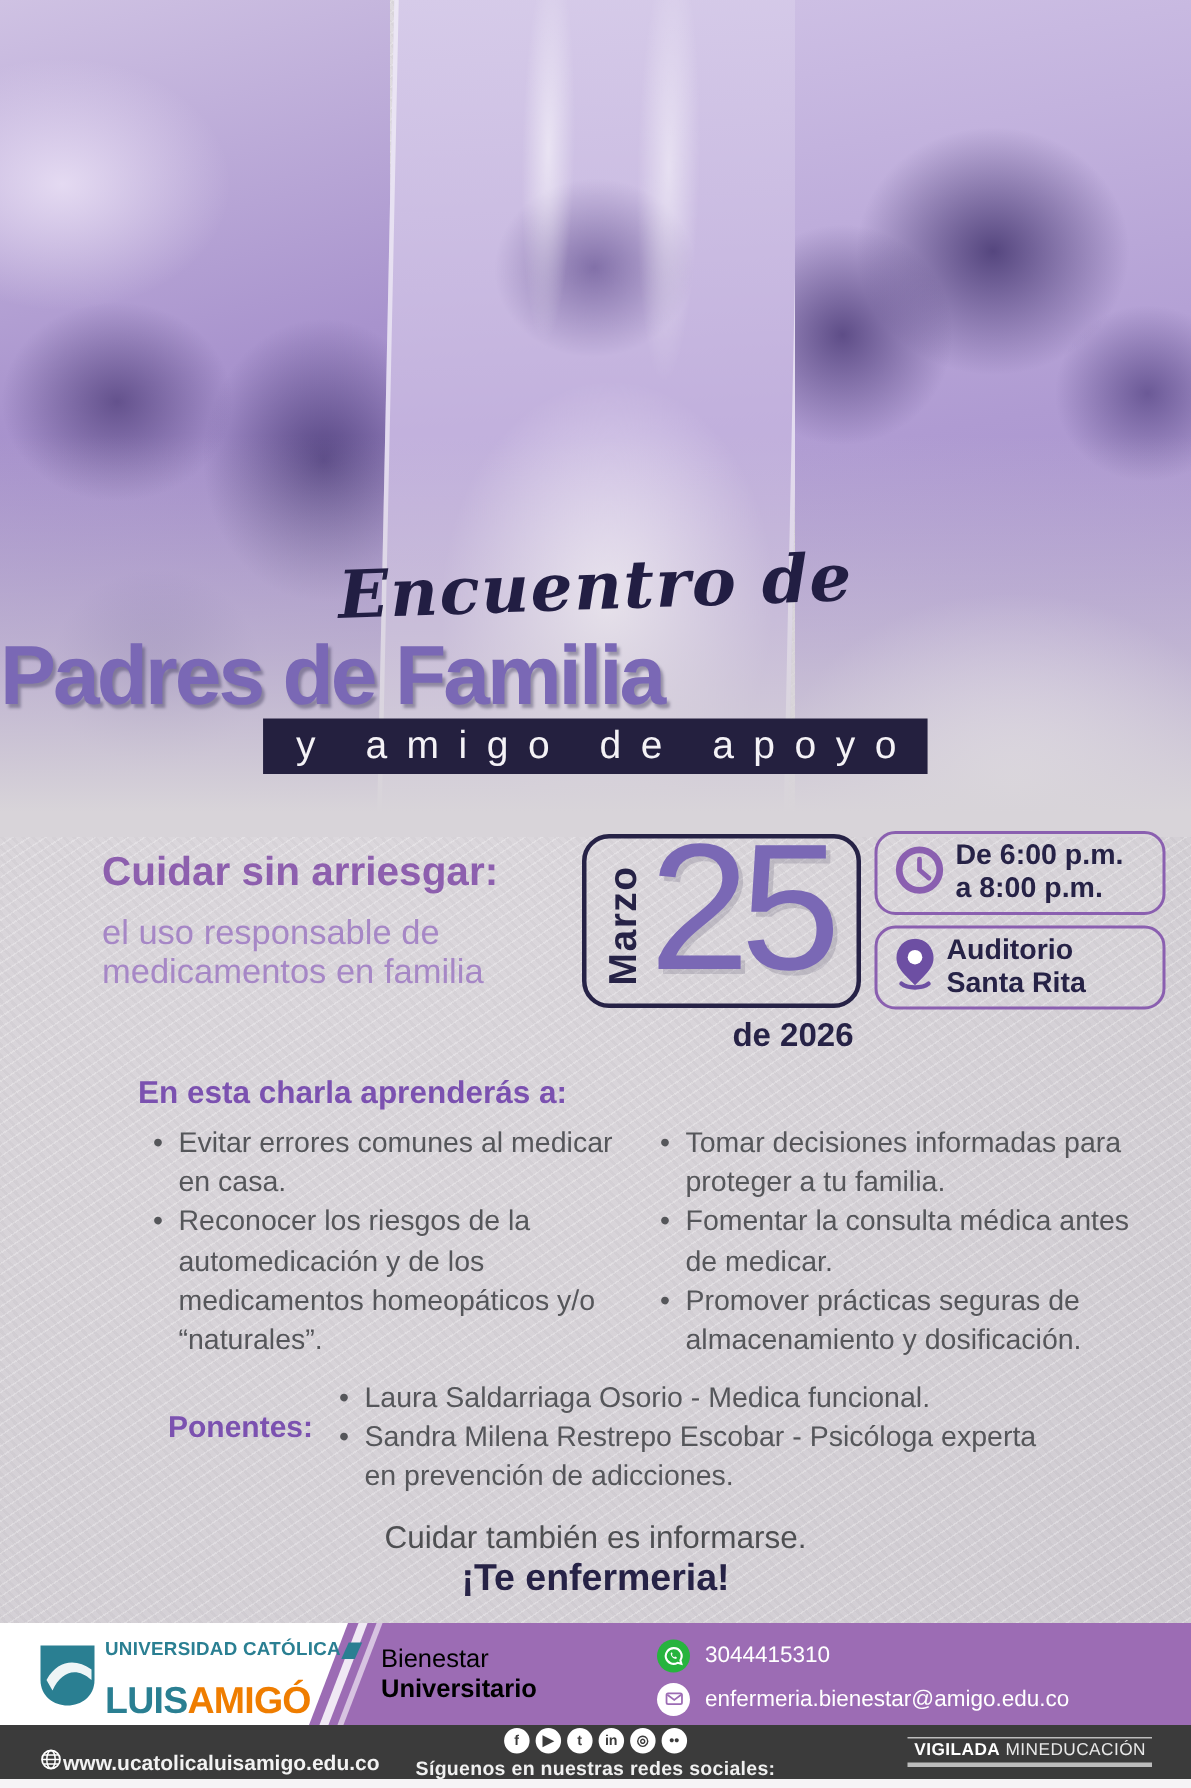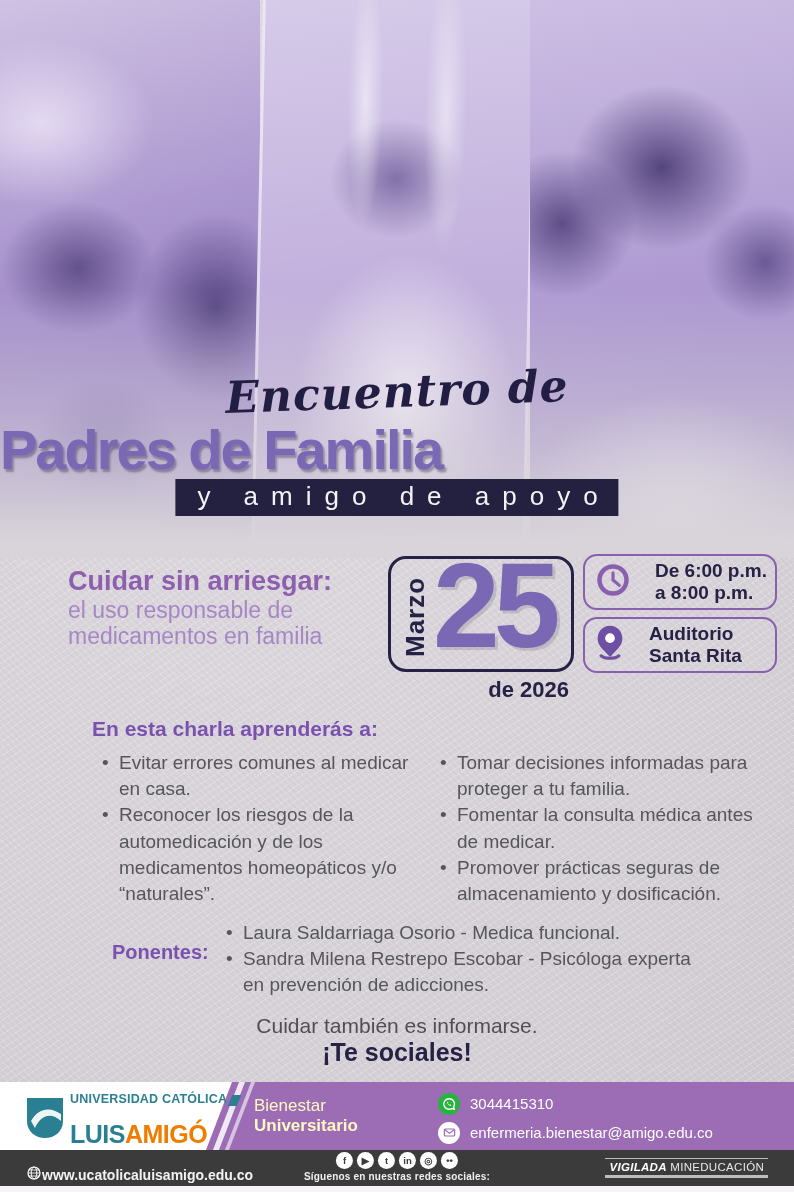--- a/index.html
+++ b/index.html
@@ -54,38 +54,38 @@
     font-size:44px; color:#221e43; transform:rotate(-2deg); letter-spacing:1px; }
   .main-title { position:absolute; left:0; top:417px; width:794px; text-align:left;
     font-size:56px; font-weight:800; letter-spacing:-2px; color:#7a68b5;
     text-shadow:2px 3px 2px rgba(30,25,60,0.35); }
   .subtitle-bar { position:absolute; left:50%; top:479px; transform:translateX(-50%);
     background:#24203f; color:#f4f2f6; font-size:26px; font-weight:300;
     letter-spacing:13px; padding:2px 8px 4px 22px; white-space:nowrap; }
 
   
   .topic { position:absolute; left:68px; top:566px; width:320px; }
-  .topic-title { font-size:27px; font-weight:800; color:#8d5fae; margin-bottom:0; }
+  .topic-title { font-size:27px; font-weight:800; color:#8d5fae; margin-bottom:11px; }
   .topic-sub { font-size:23px; color:#a687c6; line-height:1.13; }
 
   .date-box { position:absolute; left:388px; top:556px; width:186px; height:116px;
     border:3px solid #262246; border-radius:18px; }
   .date-month { position:absolute; left:9px; top:10px; height:96px;
     writing-mode:vertical-rl; transform:rotate(180deg);
     font-size:26px; font-weight:800; color:#262246; letter-spacing:1px;
     text-align:center; }
   .date-day { position:absolute; left:42px; top:-14px; font-size:120px; line-height:1;
-    font-weight:700; color:#7a68b5; letter-spacing:-6px;
+    font-weight:400; color:#7a68b5; letter-spacing:-6px;
     text-shadow:3px 3px 0 rgba(38,34,70,0.15); }
   .date-year { position:absolute; right:2px; top:118px; font-size:22px;
     font-weight:800; color:#262246; }
 
   .badge { position:absolute; left:583px; width:194px; height:56px;
     border:2.5px solid #8a5fb0; border-radius:14px;
-    display:flex; align-items:center; gap:24px; padding-left:10px; background:rgba(255,255,255,0.06); }
+    display:flex; align-items:center; gap:6px; padding-left:10px; background:rgba(255,255,255,0.06); }
   .badge-time { top:554px; }
   .badge-place { top:617px; }
   .badge-text { font-size:19px; font-weight:800; color:#262246; line-height:1.15; }
 
   
   .charla-heading { position:absolute; left:92px; top:717px; font-size:21px;
     font-weight:800; color:#7b51b0; }
   .bullets { list-style:none; font-size:19px; color:#55565a; line-height:1.38; }
   .bullets li { position:relative; padding-left:19px; }
   .bullets li::before { content:"\2022"; position:absolute; left:2px; top:0; color:#55565a; }
@@ -113,21 +113,21 @@
   .stripe.s1 { left:226px; } .stripe.s2 { left:238px; width:4px; opacity:.7; }
 
   .logo { position:absolute; left:26px; top:11px; display:flex; gap:6px; align-items:center; }
   .logo-texts { line-height:1; }
   .logo-top-row { display:flex; align-items:flex-end; gap:3px; }
   .logo-top { font-size:12.5px; font-weight:700; color:#2a7f92; letter-spacing:0.2px; }
   .logo-slash { width:9px; height:11px; background:#2a7f92; transform:skewX(-24deg); }
   .logo-main { font-size:25px; font-weight:800; letter-spacing:-0.5px; margin-top:16px; }
   .logo-main .teal { color:#2a7f92; } .logo-main .orange { color:#ef7d00; }
 
-  .dept { position:absolute; left:254px; top:14px; color:#fef9c3; font-size:17px; line-height:1.2; }
+  .dept { position:absolute; left:254px; top:14px; color:#000000; font-size:17px; line-height:1.2; }
   .dept .bold { font-weight:800; }
 
   .contact { position:absolute; left:438px; top:8px; color:#fff; }
   .contact-row { display:flex; align-items:center; gap:10px; height:27px; }
   .contact-row + .contact-row { margin-top:2px; }
   .contact-text { font-size:15px; }
   .circle-ico { width:22px; height:22px; border-radius:50%; display:flex;
     align-items:center; justify-content:center; flex:0 0 22px; }
   .wa { background:#27b43e; }
   .mail { background:#ffffff; }
@@ -137,26 +137,26 @@
     background:#3b3b3b; color:#fff; }
   .web { position:absolute; left:26px; top:0; height:50px; display:flex;
     align-items:center; gap:0; }
   .web-text { font-size:14px; font-weight:700; color:#f2f2f2; }
   .socials { position:absolute; left:50%; top:2px; transform:translateX(-50%);
     text-align:center; }
   .social-row { display:flex; gap:4px; justify-content:center; }
   .soc { width:17px; height:17px; border-radius:50%; background:#fff; color:#3b3b3b;
     font-size:9.5px; font-weight:700; display:flex; align-items:center;
     justify-content:center; line-height:1; }
-  .social-caption { font-size:10px; font-weight:700; color:#f0f0f0; margin-top:2px;
+  .social-caption { font-size:13px; font-weight:700; color:#f0f0f0; margin-top:2px;
     letter-spacing:0.2px; }
   .vigilada { position:absolute; right:26px; top:8px; font-size:11.5px; color:#e9e9e9;
     border-top:1px solid #bdbdbd; border-bottom:3px solid #bdbdbd; padding:2px 4px 2px 4px;
     letter-spacing:0.3px; }
-  .vigilada .vb { font-weight:800; color:#ffffff;font-style:italic; }
+  .vigilada .vb { font-weight:800; color:#ffffff; }
 
   .bottom-white { position:absolute; left:0; top:1186px; width:794px; height:6px;
     background:#f6f4f6; }
 </style>
 </head>
 <body>
 
 <div class="poster">
 
   <div class="bg-texture"></div>
@@ -221,21 +221,21 @@
     <li>Promover prácticas seguras de almacenamiento y dosificación.</li>
   </ul>
 
   <div class="ponentes-label">Ponentes:</div>
   <ul class="bullets ponentes-list">
     <li>Laura Saldarriaga Osorio - Medica funcional.</li>
     <li>Sandra Milena Restrepo Escobar - Psicóloga experta en prevención de adicciones.</li>
   </ul>
 
   <div class="closing-1">Cuidar también es informarse.</div>
-  <div class="closing-2">¡Te sociales!</div>
+  <div class="closing-2">¡Te enfermeria!</div>
 
   <div class="footer-band">
     <div class="footer-white"></div>
     <div class="stripe s1"></div>
     <div class="stripe s2"></div>
 
     <div class="logo">
       <span>
         <svg width="38" height="42" viewBox="0 0 38 42">
           <path d="M1 1 h36 v23 c0 11 -9 17 -18 17 S1 35 1 24 z" fill="#2a7f92"></path>

